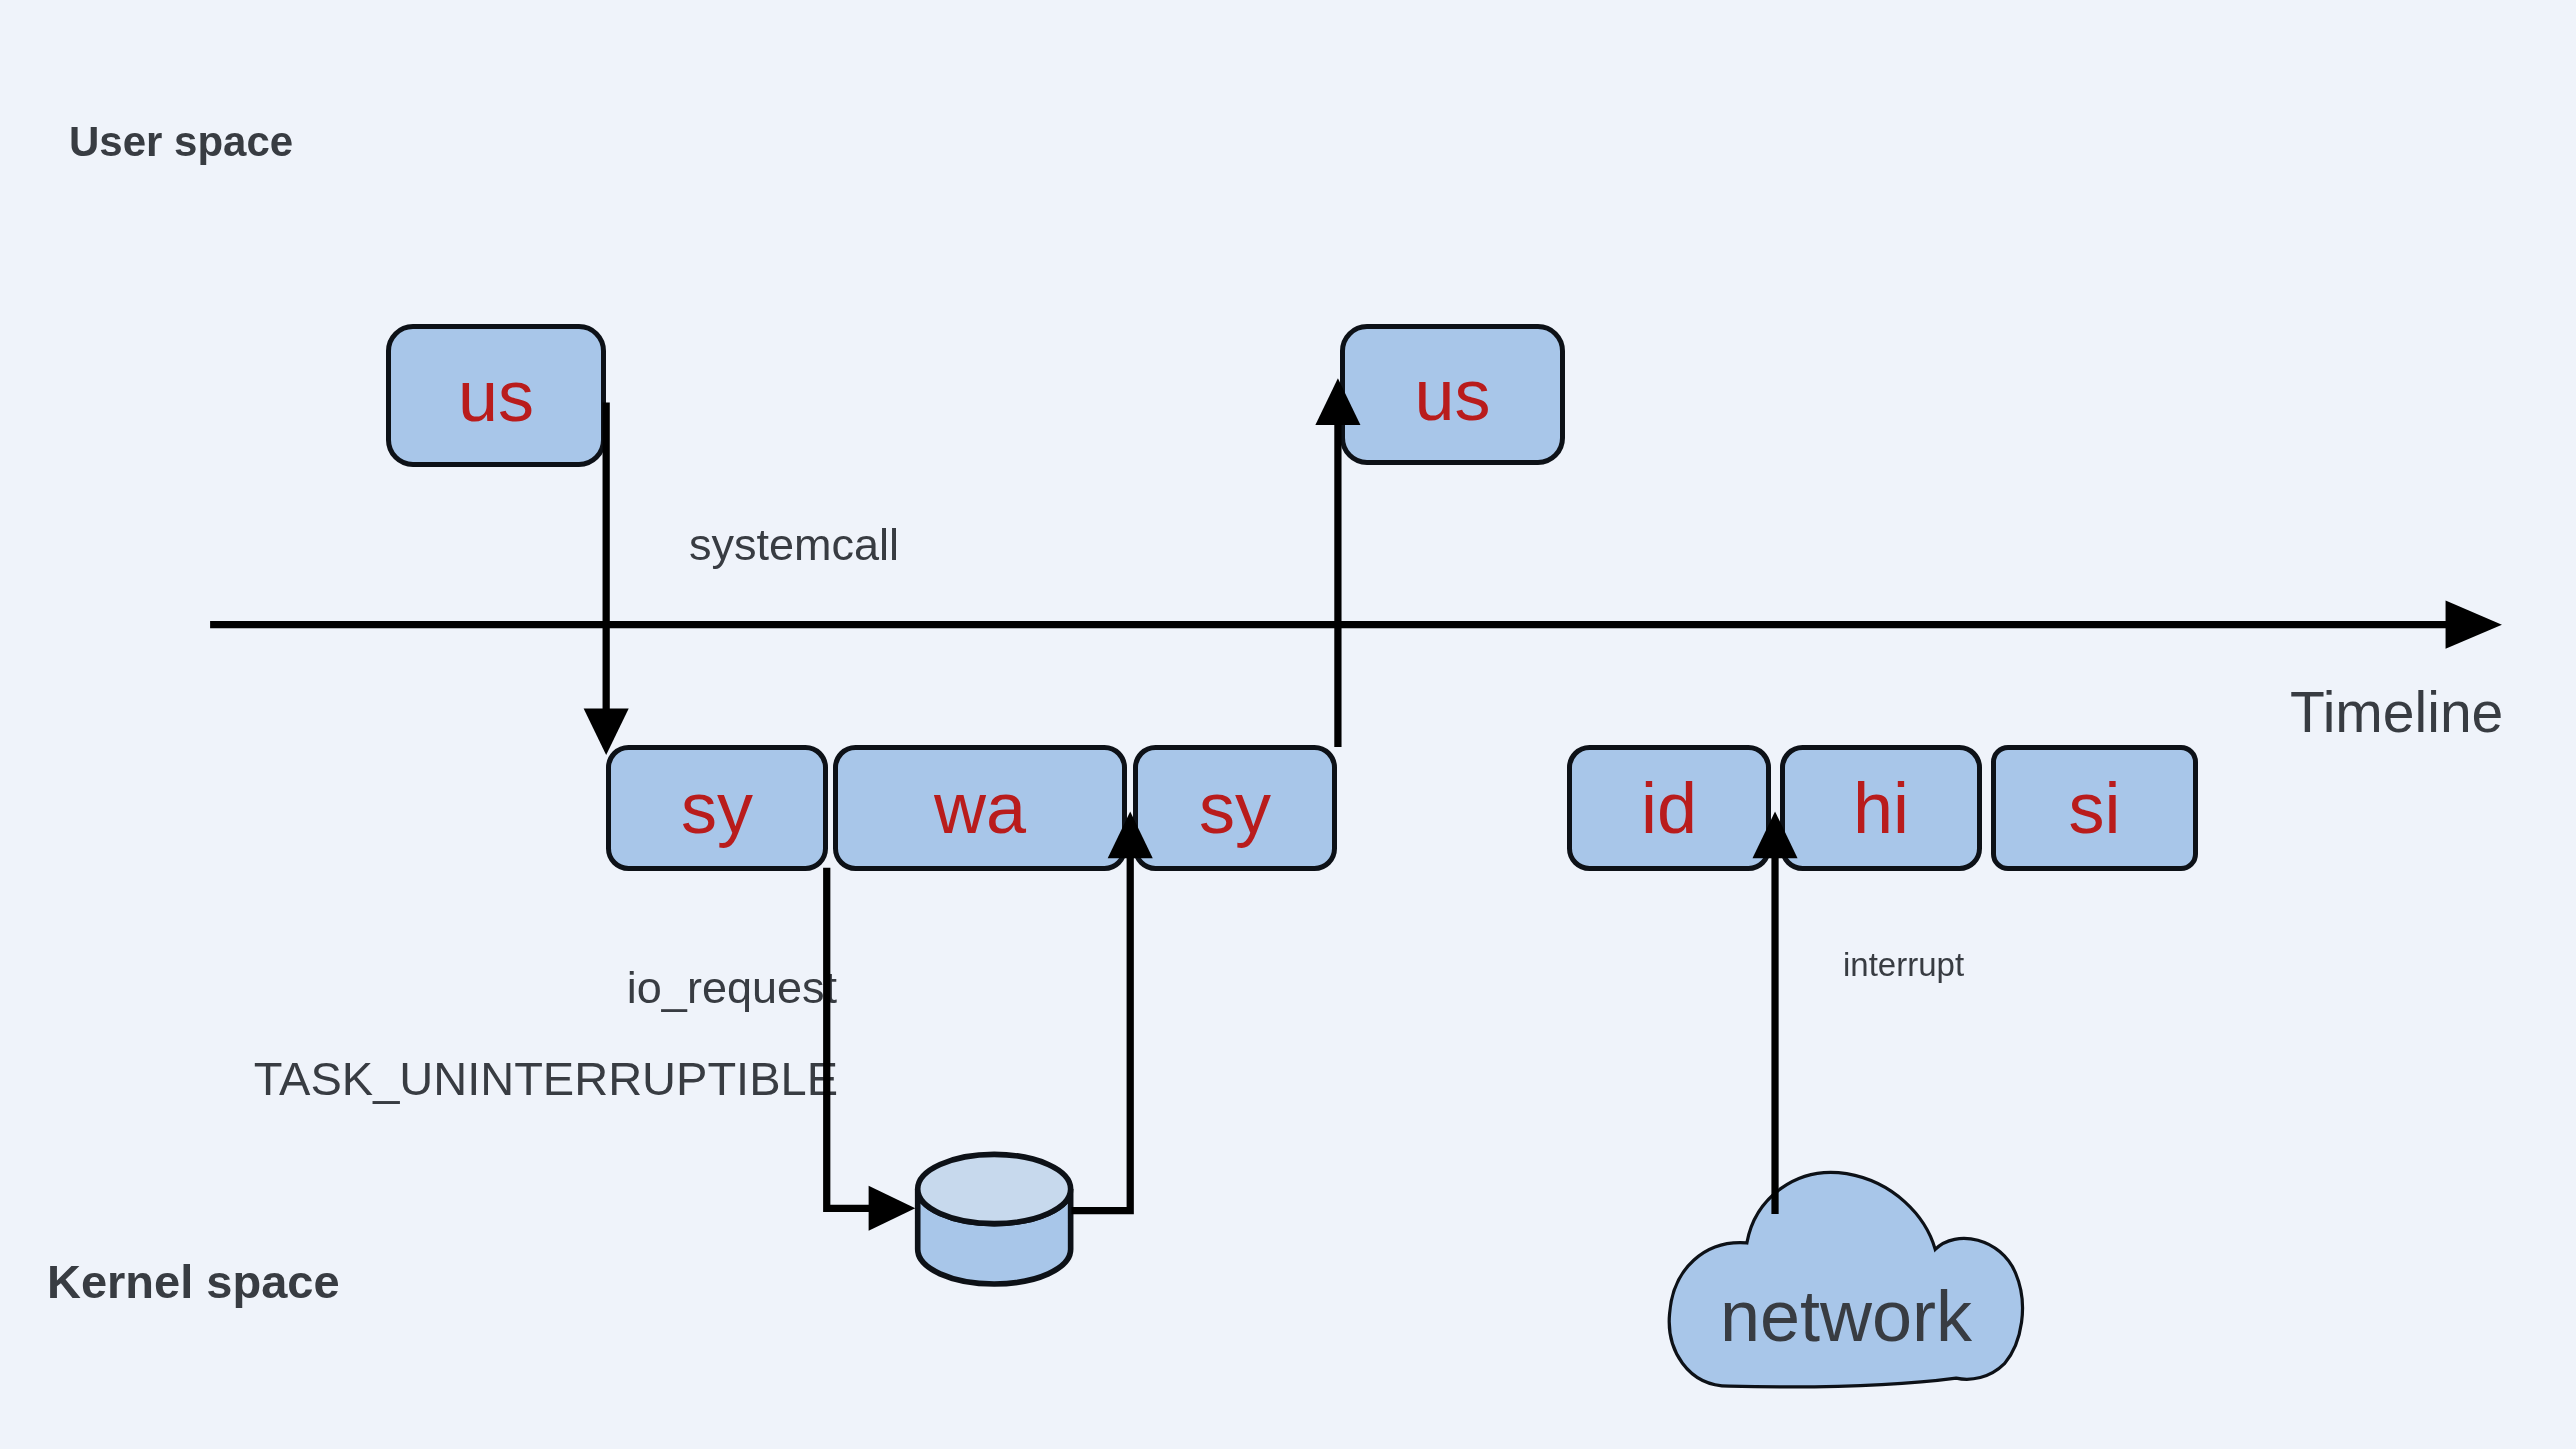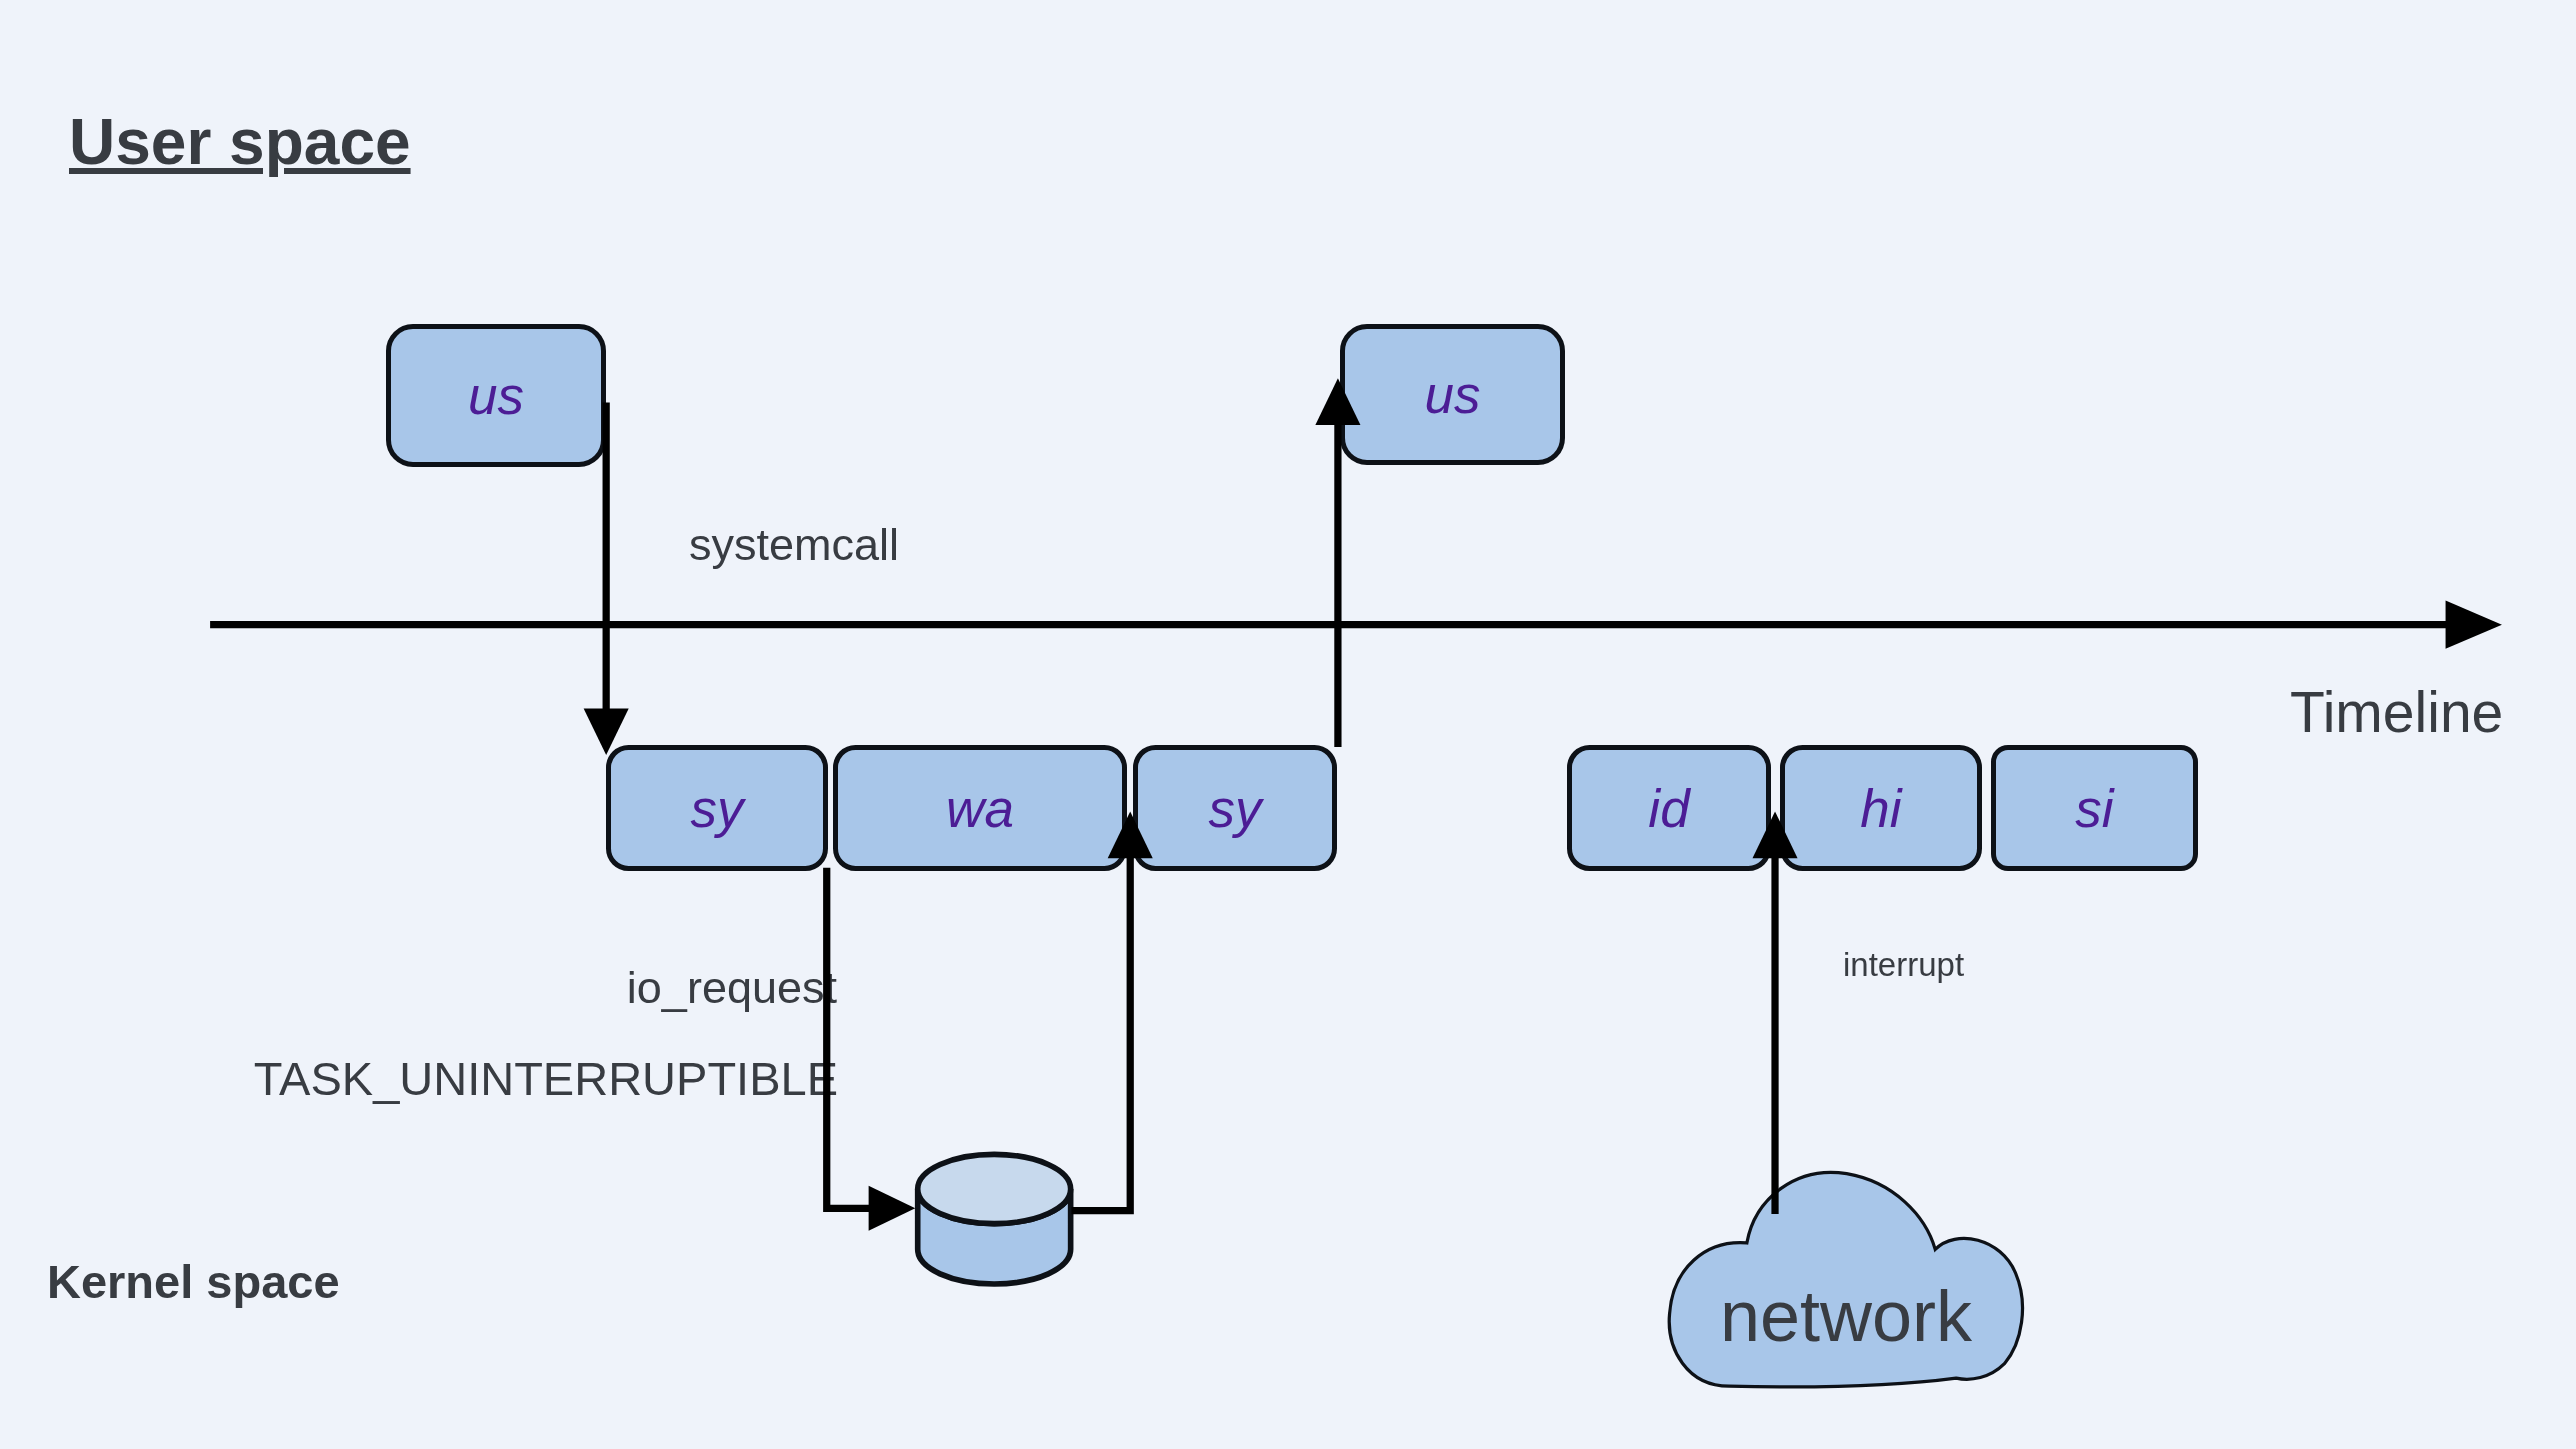--- a/index.html
+++ b/index.html
@@ -16,33 +16,33 @@
     font-family:"Liberation Sans",sans-serif;color:var(--text);overflow:hidden;
   }
   .lbl{position:absolute;line-height:1.1;white-space:nowrap;color:var(--text);}
   .bold{font-weight:bold;}
   .box{
     position:absolute;background:var(--box-fill);
     border:5.6px solid var(--box-border);border-radius:22.5px;
     display:flex;align-items:center;justify-content:center;
     box-sizing:border-box;z-index:1;
   }
-  .box span{font-size:53px;color:#4c1d95;font-style:italic;}
+  .box span{font-size:72px;color:#b91c1c;}
   
   .b-us1{left:386px;top:324px;width:220px;height:143px;border-radius:27px;}
   .b-us2{left:1340px;top:324px;width:225px;height:141px;border-radius:27px;}
   
   .b-sy1{left:606px;top:745px;width:222px;height:126px;}
   .b-wa {left:833px;top:745px;width:294px;height:126px;}
   .b-sy2{left:1133px;top:745px;width:204px;height:126px;}
   .b-id {left:1567px;top:745px;width:204px;height:126px;}
   .b-hi {left:1780px;top:745px;width:202px;height:126px;}
   .b-si {left:1991px;top:745px;width:207px;height:126px;border-radius:17px;}
   
-  .l-user{left:69px;top:107px;font-size:64px;text-decoration:underline;}
+  .l-user{left:69px;top:119px;font-size:42px;}
   .l-kernel{left:47px;top:1256px;font-size:47px;}
   .l-timeline{left:2290px;top:681px;font-size:57px;}
   .l-syscall{left:689px;top:520px;font-size:45px;}
   .l-ioreq{left:515px;top:963px;width:322px;font-size:45px;text-align:right;}
   .l-task{left:89px;top:1053px;width:749px;font-size:47px;text-align:right;}
   .l-intr{left:1843px;top:947px;font-size:33px;}
   .l-net{left:1685px;top:1277px;width:322px;font-size:72px;text-align:center;z-index:3;}
   svg.overlay{position:absolute;left:0;top:0;z-index:2;pointer-events:none;}
 </style>
 </head>

